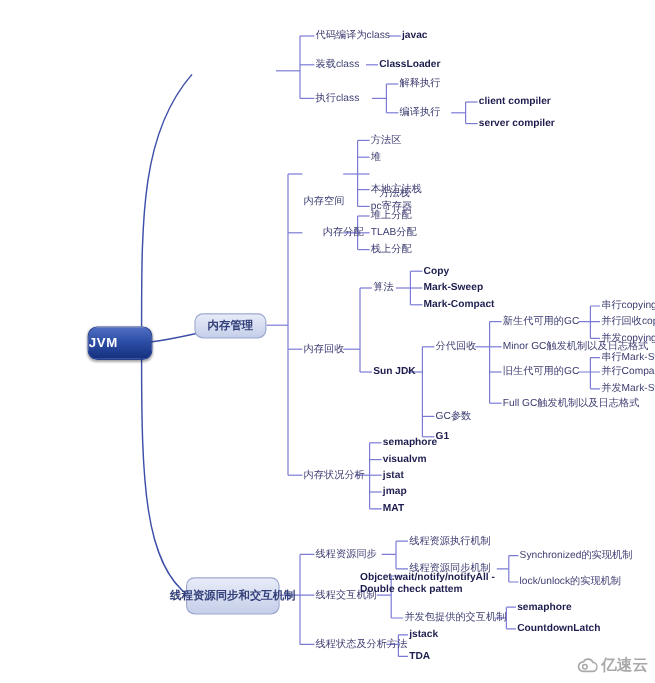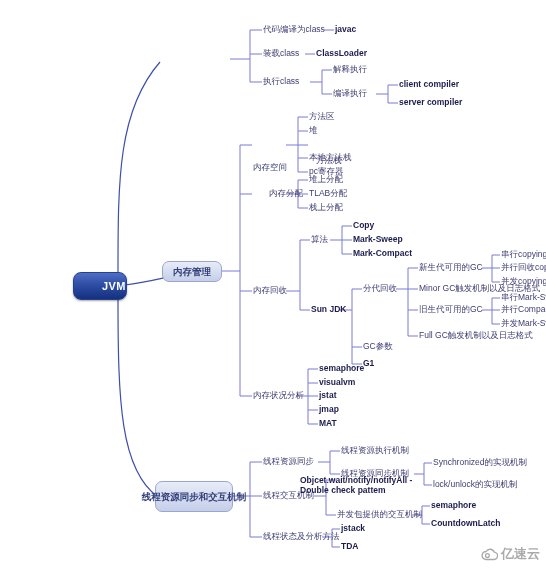--- a/index.html
+++ b/index.html
@@ -18,21 +18,21 @@
   
   .root{
     left:73px;top:272px;
     width:52px;height:26px;
     border-radius:8px;
     background:linear-gradient(to bottom,#4e6fc4 0%,#2e4ea6 45%,#14307e 100%);
     border:1px solid #27408f;
     box-shadow:0 1px 2px rgba(0,0,0,.35);
     color:#ffffff;
     font-size:11px;font-weight:bold;
-    display:flex;align-items:center;justify-content:flex-end;
+    display:flex;align-items:center;justify-content:flex-start;
     letter-spacing:.5px;
   }
 
   
   .l1{
     border-radius:7px;
     background:linear-gradient(to bottom,#e8ecf8 0%,#d5dcf0 55%,#c5cfe9 100%);
     border:1px solid #9aa6cf;
     color:#33407a;
     font-size:9.5px;font-weight:bold;

